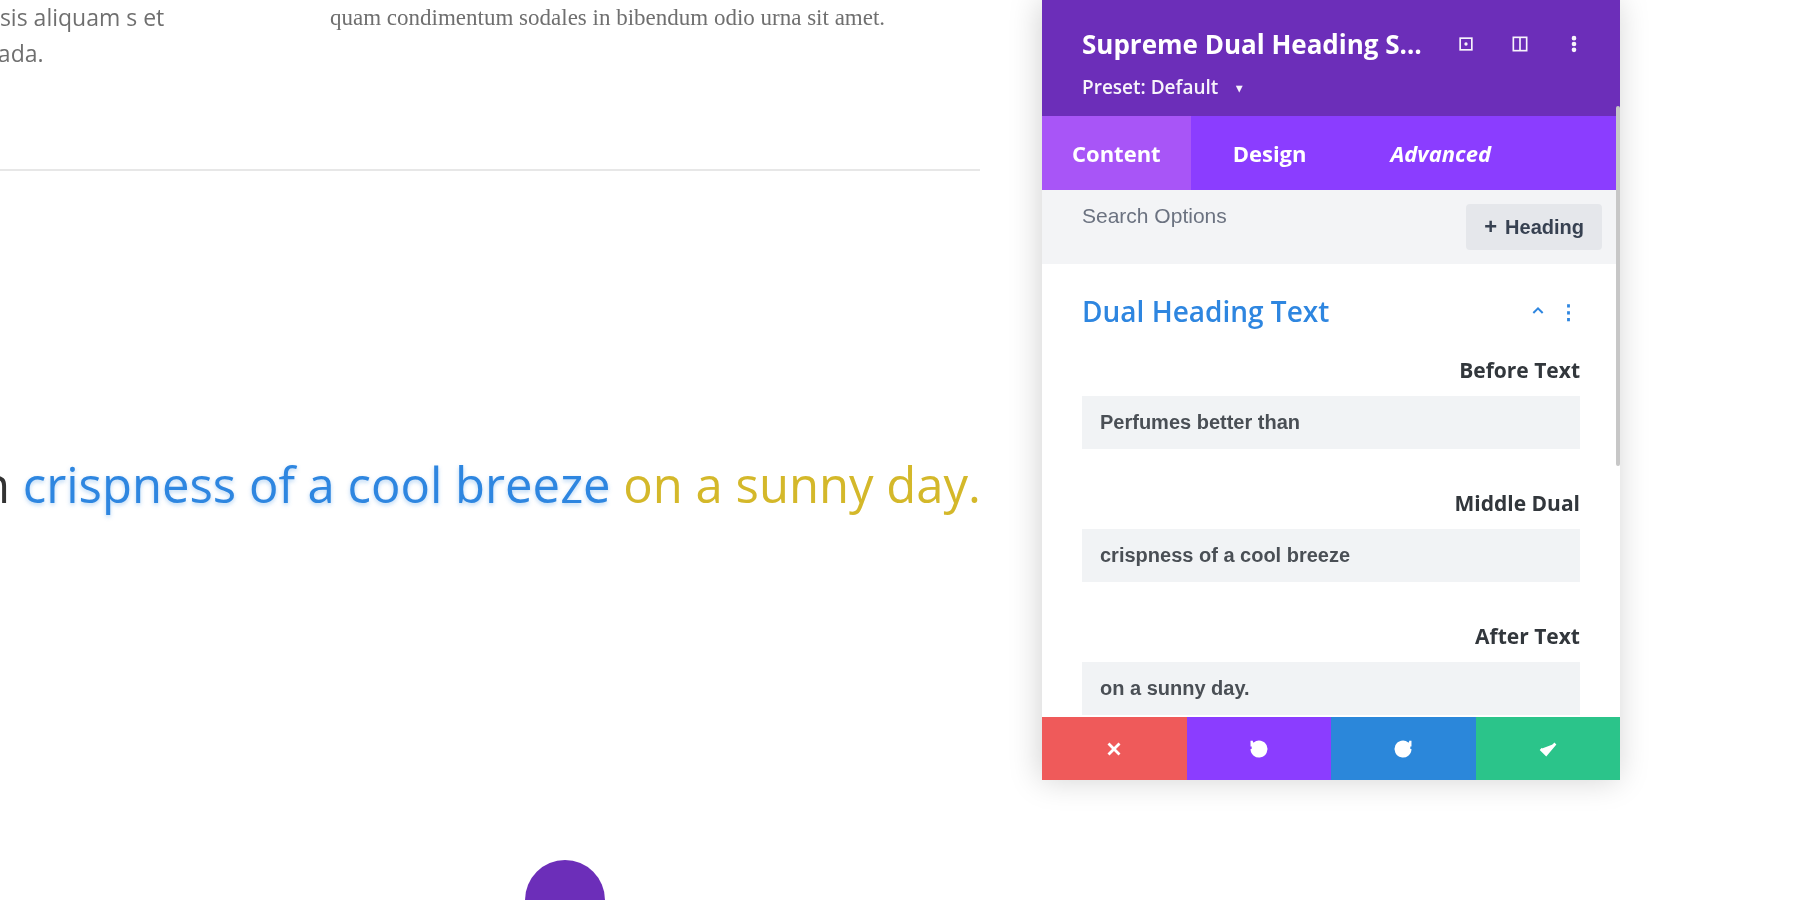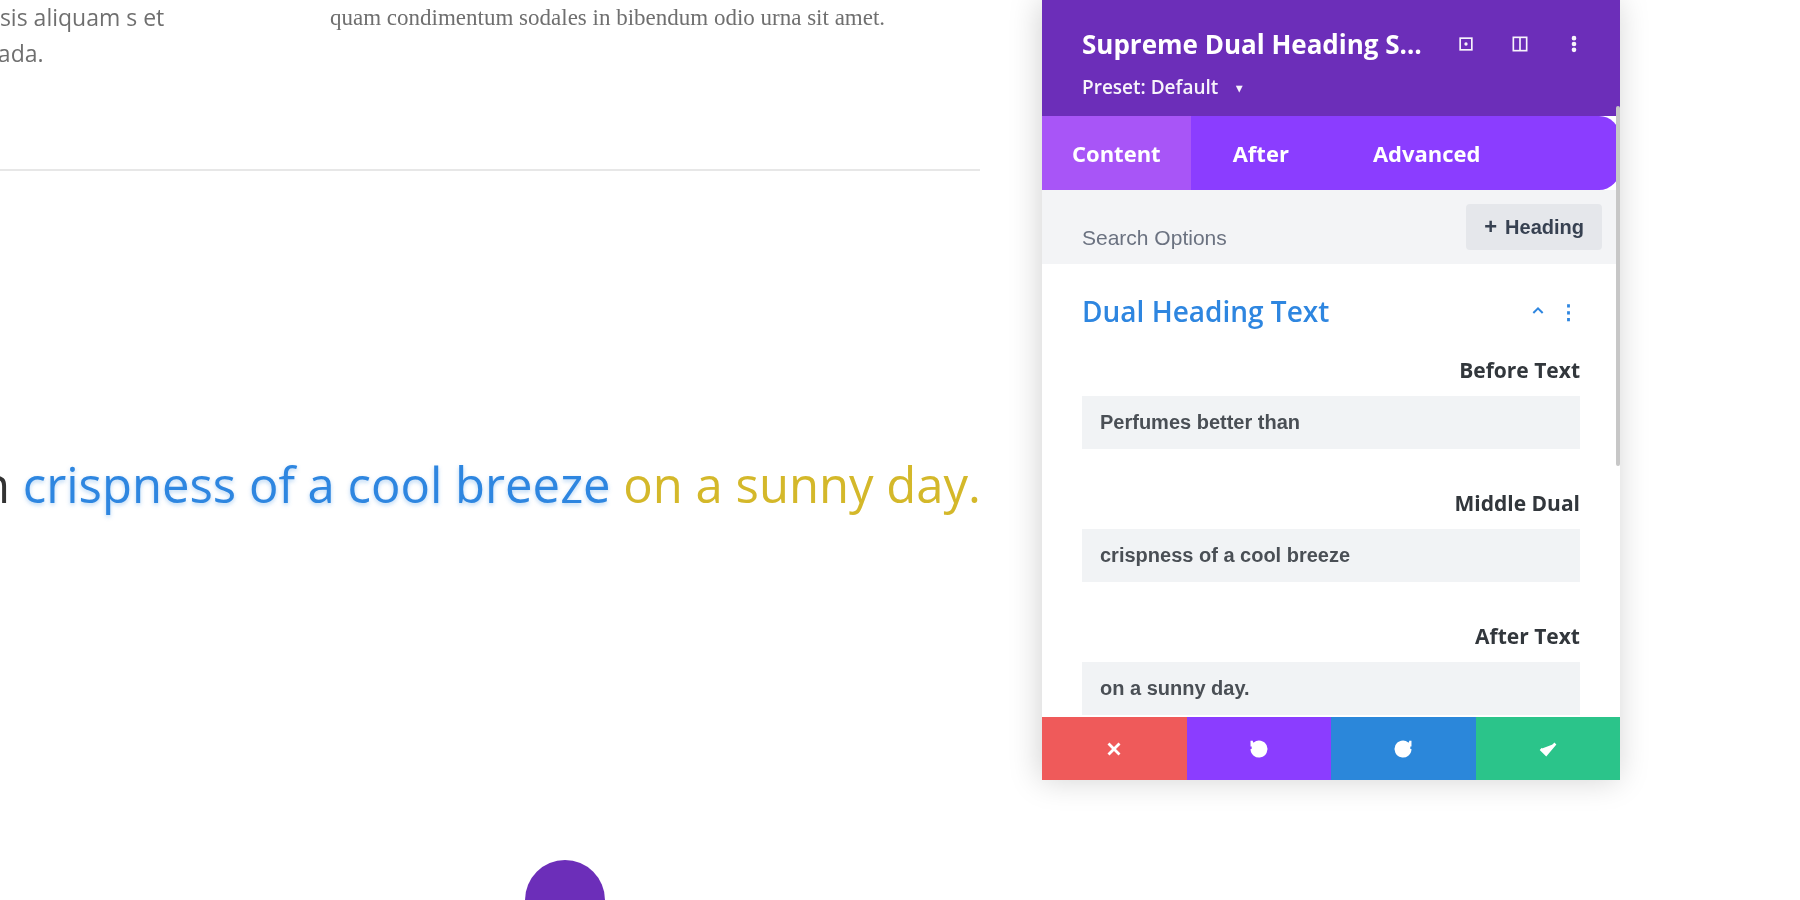--- a/index.html
+++ b/index.html
@@ -19,27 +19,27 @@
 
 .panel { position: absolute; right: 180px; top: 0; width: 578px; height: 780px; background: #fff; box-shadow: -2px 0 30px rgba(0,0,0,.18); display: flex; flex-direction: column; }
 .panel-header { background: #6c2eb9; color: #fff; padding: 22px 24px 16px 40px; }
 .panel-title-row { display: flex; align-items: center; gap: 10px; }
 .panel-title { font-size: 26px; font-weight: 700; flex: 1; white-space: nowrap; overflow: hidden; text-overflow: ellipsis; }
 .hdr-icon { width: 44px; height: 44px; display: flex; align-items: center; justify-content: center; cursor: pointer; opacity: .95; }
 .hdr-icon svg { width: 20px; height: 20px; fill: none; stroke: #fff; stroke-width: 2; }
 .preset { font-size: 19px; font-weight: 600; margin-top: 8px; opacity: .95; display: flex; align-items: center; gap: 18px; cursor: pointer; }
 .preset .caret { font-size: 12px; }
 
-.tabs { display: flex; background: #8b3dff; border-radius: 21px; }
+.tabs { display: flex; background: #8b3dff; }
 .tab { flex: 0 0 auto; padding: 22px 30px; color: #fff; font-size: 22px; font-weight: 700; cursor: pointer; }
 .tab:nth-child(2){ padding-left:42px; padding-right:42px;}
-.tab:nth-child(3){ padding-left:42px;}
+.tab:nth-child(3){ padding-left:42px;font-style:italic;}
 .tab.active { background: #a855f7; }
 
-.search-row { display: flex; align-items: flex-end; background: #f3f4f6; padding: 14px 18px 14px 40px; gap: 20px; }
+.search-row { display: flex; align-items: flex-start; background: #f3f4f6; padding: 14px 18px 14px 40px; gap: 20px; }
 .search-input { flex: 1; border: none; background: transparent; font-size: 21px; color: #6b7280; outline: none; }
 .search-input::placeholder { color: #6b7280; }
 .filter-btn { display: flex; align-items: center; gap: 8px; background: #e5e7eb; border: none; padding: 10px 18px; border-radius: 4px; font-size: 20px; font-weight: 600; color: #374151; cursor: pointer; }
 .filter-btn .plus { font-size: 22px; font-weight: 700; }
 
 .section { padding: 28px 40px 10px 40px; flex: 1; overflow: auto; }
 .section-header { display: flex; align-items: center; margin-bottom: 26px; }
 .section-title { flex: 1; color: #2e86e0; font-size: 28px; font-weight: 600; }
 .chevron-up { width: 36px; height: 28px; display:flex; align-items:center; justify-content:center; cursor:pointer; }
 .chevron-up svg { width: 16px; height: 16px; stroke: #2e86e0; stroke-width: 3; fill: none; }
@@ -104,21 +104,21 @@
       </div>
     </div>
     <div class="preset">
       <span>Preset: Default</span>
       <span class="caret">▾</span>
     </div>
   </div>
 
   <div class="tabs">
     <div class="tab active">Content</div>
-    <div class="tab">After</div>
+    <div class="tab">Design</div>
     <div class="tab">Advanced</div>
   </div>
 
   <div class="search-row">
     <input class="search-input" placeholder="Search Options" style="">
     <button class="filter-btn">
       <span class="plus">+</span>
       <span>Heading</span>
     </button>
   </div>

